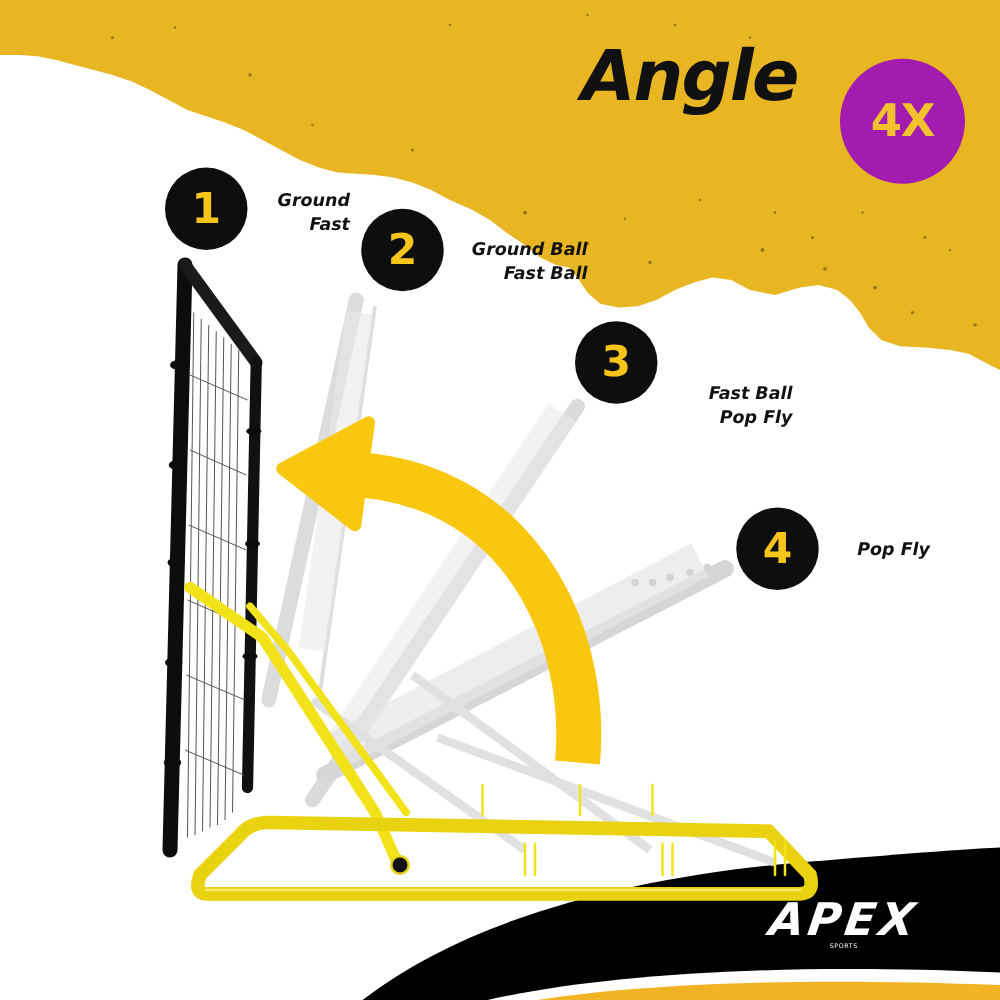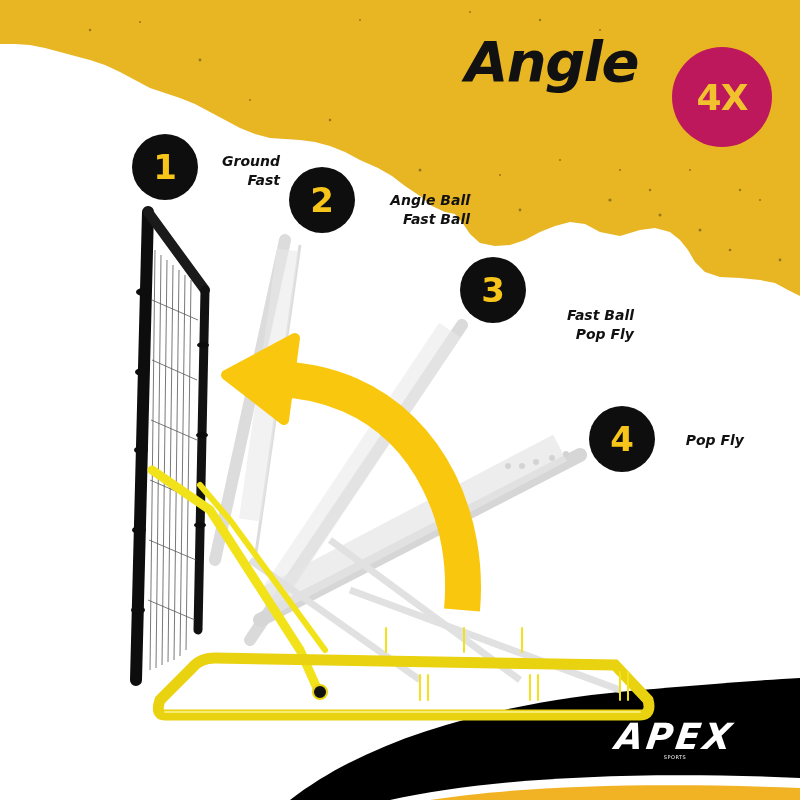--- a/index.html
+++ b/index.html
@@ -1,20 +1,20 @@
 <!DOCTYPE html>
 <html><head>
 <meta charset="utf-8">
 <style>
   html, body { margin: 0; padding: 0; }
   body { width: 800px; height: 800px; overflow: hidden; background: #ffffff; position: relative; font-family: "DejaVu Sans", sans-serif; }
   .canvas { position: absolute; left: 0; top: 0; width: 800px; height: 800px; }
   .title { position: absolute; right: 162px; top: 36px; text-align: right; font-family: "DejaVu Sans", sans-serif; font-weight: bold; font-style: italic; color: #111111; font-size: 56px; line-height: 52px; letter-spacing: -1.5px; }
   .title-line { display: block; }
-  .badge-4x { position: absolute; left: 672px; top: 47px; width: 100px; height: 100px; border-radius: 50%; background: #be185d; color: #f2c12e; display: flex; align-items: center; justify-content: center; font-family: "DejaVu Sans", sans-serif; font-weight: bold; font-size: 36px; letter-spacing: -1px; box-shadow: 0 0 0 3px #e8b523; }
+  .badge-4x { position: absolute; left: 672px; top: 47px; width: 100px; height: 100px; border-radius: 50%; background: #a21caf; color: #f2c12e; display: flex; align-items: center; justify-content: center; font-family: "DejaVu Sans", sans-serif; font-weight: bold; font-size: 36px; letter-spacing: -1px; box-shadow: 0 0 0 3px #e8b523; }
   .step-circle { position: absolute; width: 66px; height: 66px; border-radius: 50%; background: #0e0e0e; color: #f7c51a; display: flex; align-items: center; justify-content: center; font-family: "DejaVu Sans", sans-serif; font-weight: bold; font-size: 34px; }
   .step-label { position: absolute; font-family: "DejaVu Sans", sans-serif; font-weight: bold; font-style: italic; font-size: 14px; line-height: 19px; color: #111; text-align: right; }
   .brand { position: absolute; left: 600px; top: 718px; width: 150px; text-align: center; color: #fff; }
   .brand-name { display: block; font-family: "DejaVu Sans", sans-serif; font-weight: bold; font-style: italic; font-size: 36px; letter-spacing: 3px; line-height: 38px; transform: skewX(-8deg); }
   .brand-sub { display: block; font-family: "DejaVu Sans", sans-serif; font-size: 5px; letter-spacing: 0.5px; margin-top: -2px; }
 </style>
 </head>
 <body>
 
 <svg class="canvas" viewBox="0 0 800 800" xmlns="http://www.w3.org/2000/svg">
@@ -150,21 +150,21 @@
 <div class="badge-4x">4X</div>
 
 <div class="step-circle" style="left:132px; top:134px;">1</div>
 <div class="step-label" style="left:196px; top:152px; width:84px;">
   <div>Ground</div>
   <div>Fast</div>
 </div>
 
 <div class="step-circle" style="left:289px; top:167px;">2</div>
 <div class="step-label" style="left:354px; top:191px; width:116px;">
-  <div>Angle Ball</div>
+  <div>Ground Ball</div>
   <div>Fast Ball</div>
 </div>
 
 <div class="step-circle" style="left:460px; top:257px;">3</div>
 <div class="step-label" style="left:538px; top:306px; width:96px;">
   <div>Fast Ball</div>
   <div>Pop Fly</div>
 </div>
 
 <div class="step-circle" style="left:589px; top:406px;">4</div>

